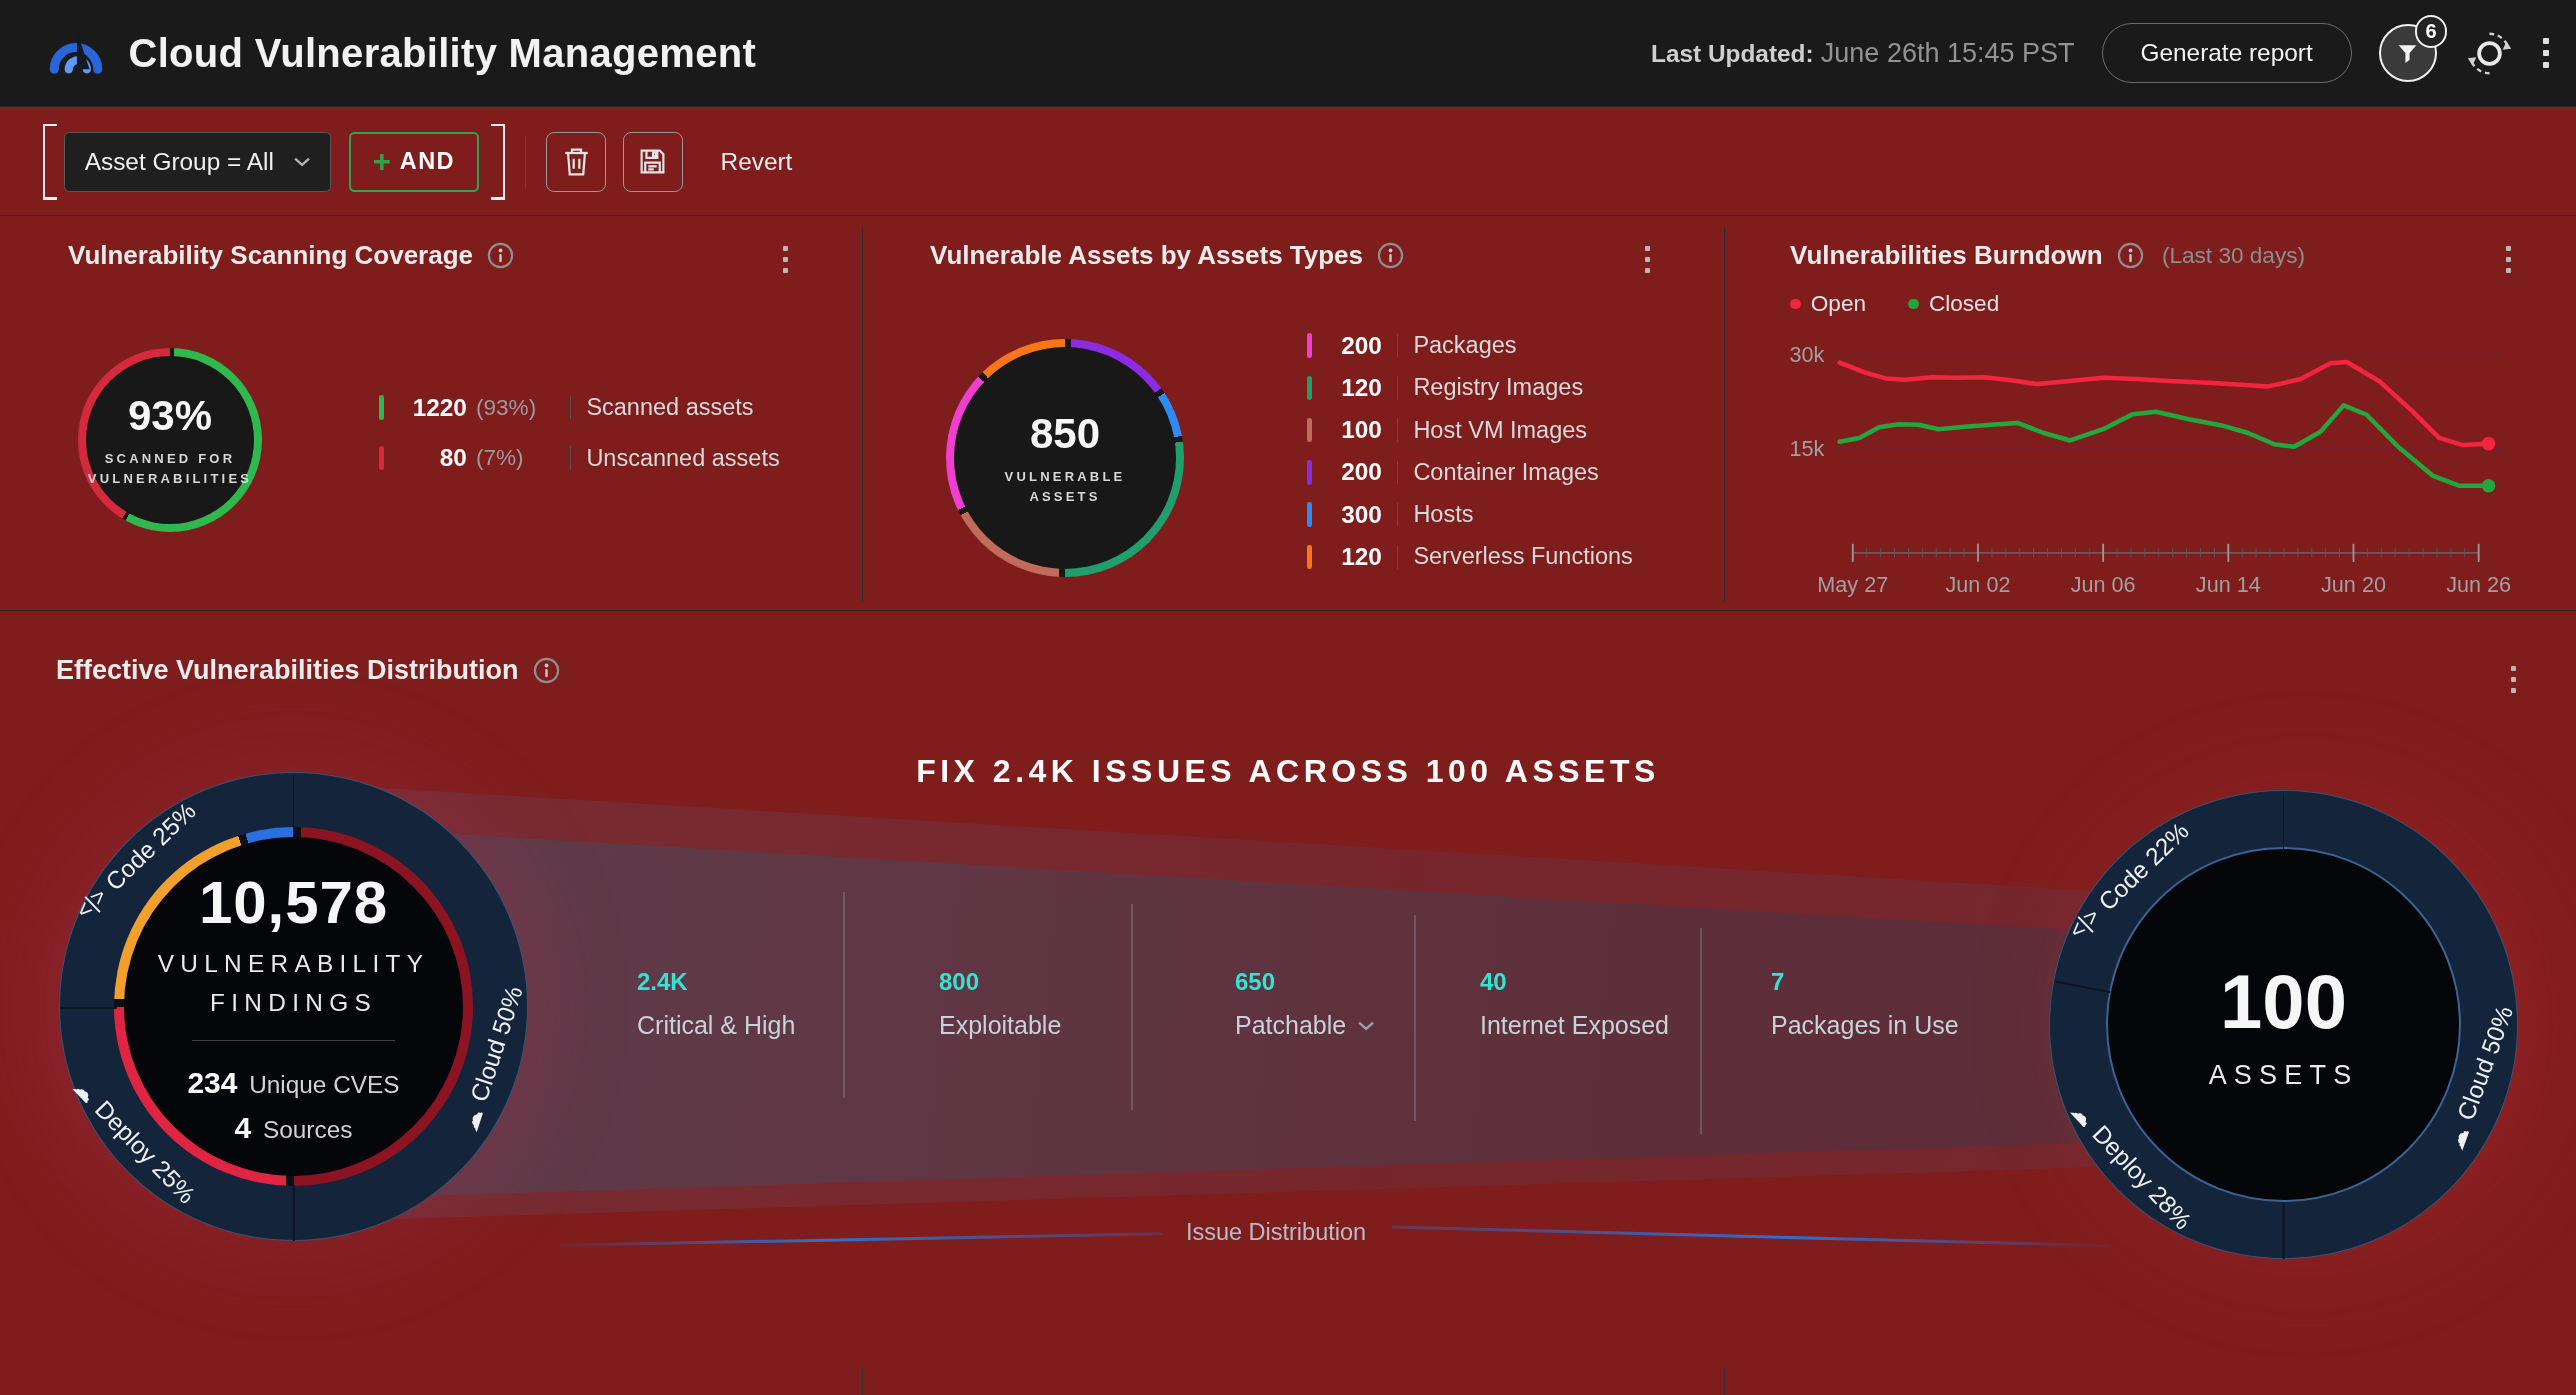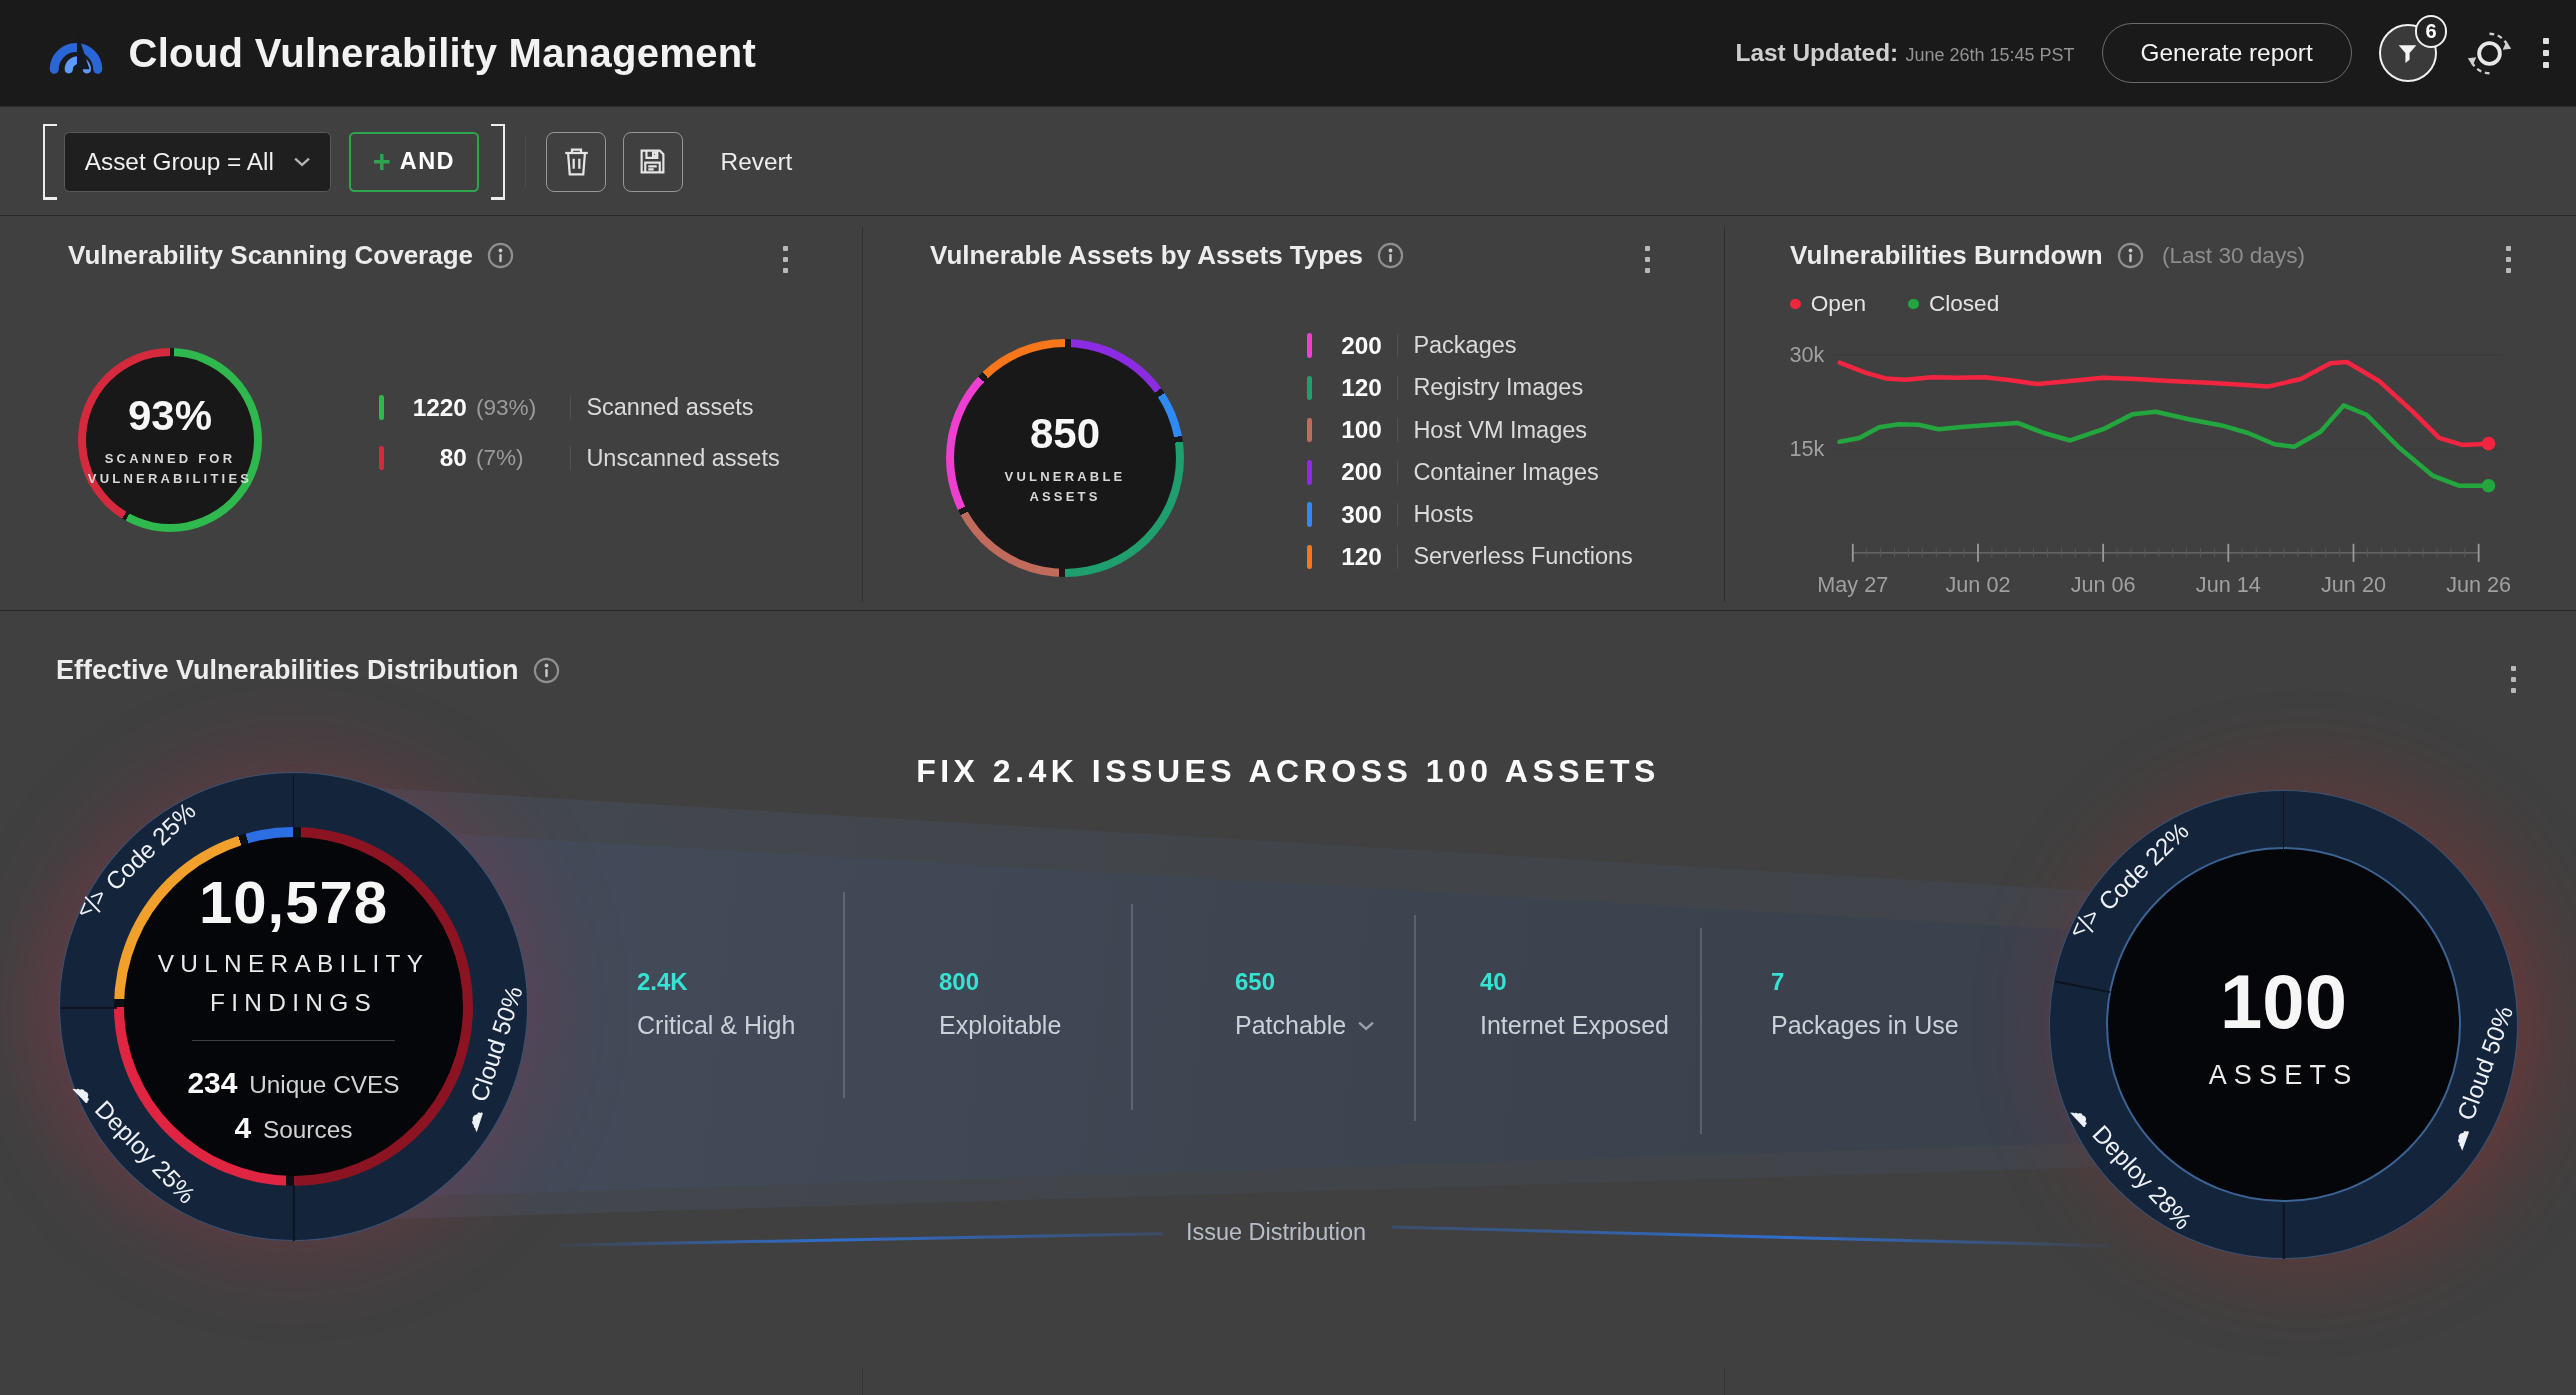--- a/index.html
+++ b/index.html
@@ -1,28 +1,28 @@
 <!DOCTYPE html>
 <html style="font-size:14.4px"><head>
 <meta charset="utf-8">
 <style>
   *{margin:0;padding:0;box-sizing:border-box;}
   html,body{background:#101010;}
-  #app{position:relative;width:2576px;height:1395px;background:#404040;overflow:hidden;
+  #app{position:relative;width:2576px;height:1395px;background:#7f1d1d;overflow:hidden;
        font-family:"Liberation Sans",sans-serif;color:#e8e8e8;}
   .abs{position:absolute;}
 
   
   .hdr{position:absolute;top:0;left:0;right:0;height:107px;display:flex;align-items:center;
        padding:0 27px 0 47px;border-bottom:0.9px solid #2b2b2b;background:#1a1a1a;}
   .logo{margin-right:23.5px;}
   .hdr h1{font-size:40px;font-weight:600;color:#f2f2f2;letter-spacing:0.3px;}
   .hdr-right{margin-left:auto;display:flex;align-items:center;gap:27px;}
   .lu-l{font-size:24.4px;color:#cfcfcf;font-weight:600;}
-  .lu-v{font-size:18px;color:#939393;margin-left:7.2px;}
+  .lu-v{font-size:27px;color:#939393;margin-left:7.2px;}
   .btn-report{height:60px;padding:0 38px;border-radius:31px;border:1.8px solid #6c6c6c;background:transparent;
        color:#f3f3f3;font-size:24.4px;font-family:inherit;cursor:pointer;}
   .filter-btn{position:relative;width:58px;height:58px;border-radius:50%;background:#3a3a3a;
        border:2.7px solid #f0f0f0;display:flex;align-items:center;justify-content:center;cursor:pointer;}
   .badge{position:absolute;top:-10.8px;right:-12.6px;width:32.5px;height:32.5px;border-radius:50%;background:#232323;
        border:2.7px solid #f0f0f0;display:flex;align-items:center;justify-content:center;
        font-size:20px;font-weight:700;color:#fff;}
   .refresh-btn{width:52px;height:52px;display:flex;align-items:center;justify-content:center;cursor:pointer;}
   .kebab{display:flex;flex-direction:column;gap:5.4px;cursor:pointer;}
   .kebab i{width:5.4px;height:5.4px;background:#b9b9b9;border-radius:0.9px;}

